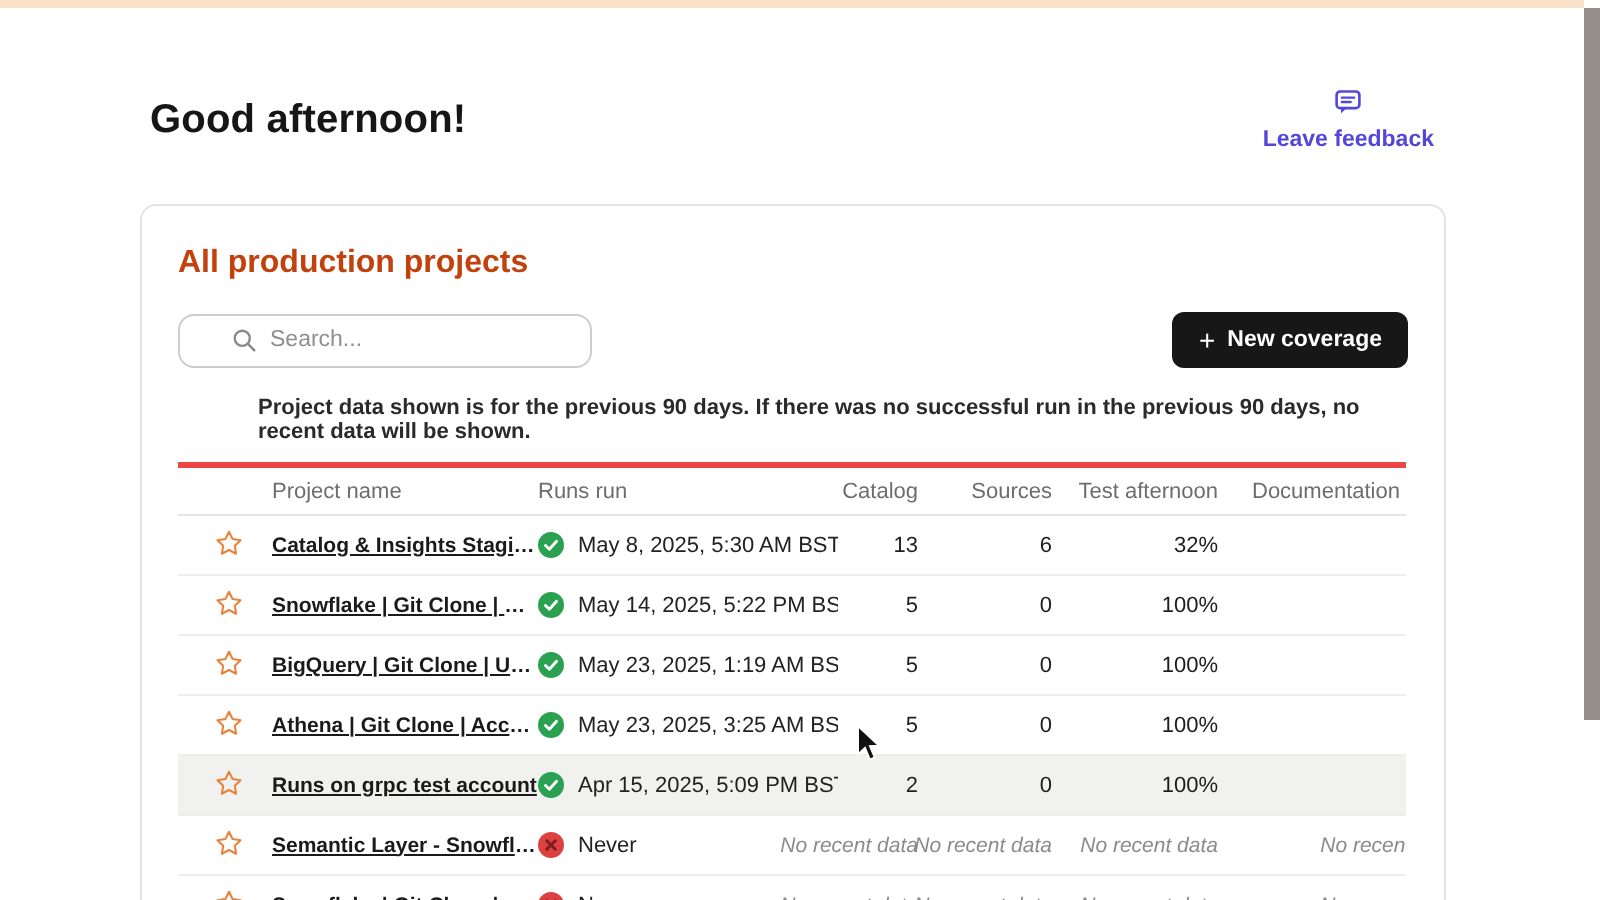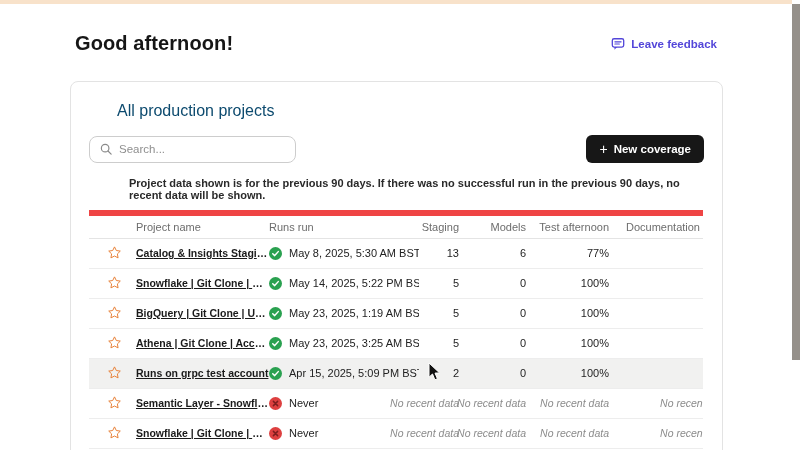--- a/index.html
+++ b/index.html
@@ -6,40 +6,40 @@
     --accent-purple:#5346d9; --button-bg:#171717; --star-orange:#e8823a;
     --success-green:#2aa150; --error-red:#dd4040; --error-x:#7d1d1d;
     --top-strip:#f8e2ca; --scrollbar-thumb:#95908a; --highlight-row:#f1f1f0;
   }
   *{box-sizing:border-box; margin:0; padding:0;}
   html,body{width:800px; height:450px; overflow:hidden; background:#fff;
     font-family:"Liberation Sans", sans-serif; position:relative;}
   .top-strip{position:absolute; top:0; left:0; width:800px; height:4px; background:var(--top-strip); z-index:5;}
   .scrollbar{position:absolute; top:0; right:0; width:8px; height:450px; background:#fff; z-index:6;}
   .scrollbar-thumb{position:absolute; top:4px; right:0; width:8px; height:356px; background:var(--scrollbar-thumb);}
-  .page-header{display:flex; justify-content:space-between; align-items:center; padding:32px 83px 0 75px;}
+  .page-header{display:flex; justify-content:space-between; align-items:center; padding:44px 83px 0 75px;}
   .greeting{font-size:20px; font-weight:700; color:#161616; letter-spacing:.1px;}
   .feedback-link{display:flex; align-items:center; gap:6px; color:var(--accent-purple);
-    font-size:11.5px; font-weight:700; text-decoration:none; cursor:pointer;}
+    font-size:11.5px; font-weight:700; text-decoration:none; cursor:pointer;flex-direction:column;}
   .card{margin:26px 0 0 70px; width:653px; height:400px; background:#fff;
     border:1px solid #e3e3e3; border-radius:8px; padding:20px 18px; overflow:hidden;}
-  .card-title{font-size:16px; font-weight:400; color:#0c4a6e;margin-left:28px;}
+  .card-title{font-size:16px; font-weight:700; color:#c2410c;}
   .toolbar{margin-top:15px; display:flex; justify-content:space-between; align-items:center;}
   .search-box{width:207px; height:27px; border:1px solid #cdcdcd; border-radius:8px;
-    display:flex; align-items:center; gap:7px; padding:0 10px; background:#fff;}
+    display:flex; align-items:center; gap:7px; padding:0 26px; background:#fff;}
   .search-box input{border:none; outline:none; flex:1; font-size:11.5px; font-family:inherit; color:#333;}
   .search-box input::placeholder{color:#8f8f8f;}
   .new-project-btn{height:28px; padding:0 13px; background:var(--button-bg); color:#fff; border:none;
     border-radius:6px; font-size:11.5px; font-weight:600; font-family:inherit; display:flex;
     align-items:center; gap:6px; cursor:pointer;}
   .new-project-btn .plus{font-size:14px; font-weight:400; line-height:1;}
   .notice{margin-top:14px; font-size:11px; font-weight:700; color:#2a2a2a;margin-left:40px;}
   .table-wrap{margin-top:9px; width:614px; overflow:hidden;}
   table{width:640px; table-layout:fixed; border-collapse:collapse; font-size:11px; color:#1e1e1e;}
-  th{font-weight:400; color:#6d6d6d; height:25px; border-top:6px solid #ef4444;
+  th{font-weight:400; color:#6d6d6d; height:25px; border-top:3px solid #ef4444;
     border-bottom:1px solid #e4e4e4; white-space:nowrap; overflow:hidden;}
   td{height:30px; border-bottom:1px solid #ededed; vertical-align:middle; white-space:nowrap;}
   tr.hl td{background:var(--highlight-row);}
   .c-name, th.c-name{text-align:left;}
   .c-run, th.c-run{text-align:left;}
   .c-models, th.c-models, .c-sources, th.c-sources, .c-test, th.c-test{text-align:right;}
   th.c-doc{text-align:left; padding-left:17px;}
   td.c-doc{text-align:right;}
   td.c-name{overflow:hidden;}
   .proj-link{display:block; overflow:hidden; text-overflow:ellipsis; white-space:nowrap;
@@ -110,22 +110,22 @@
         <col style="width:40px">
           <col style="width:67px">
           <col style="width:83px">
           <col style="width:120px">
       </colgroup>
       <thead>
         <tr>
           <th class="star-cell"></th>
           <th class="c-name">Project name</th>
           <th class="c-run">Runs run</th>
-          <th class="c-models">Staging</th>
-          <th class="c-sources">Models</th>
+          <th class="c-models">Catalog</th>
+          <th class="c-sources">Sources</th>
           <th class="c-test">Test afternoon</th>
           <th class="c-doc">Documentation coverage</th>
         </tr>
       </thead>
       <tbody id="rows">
           <tr class="row-success">
     <td class="star-cell">
       <button class="star-btn">
         <svg width="15" height="15" viewBox="0 0 24 24" fill="none">
           <path d="M12 3l2.85 5.8 6.4.93-4.63 4.5 1.1 6.37L12 17.6l-5.72 3 1.1-6.37-4.63-4.5 6.4-.93z" stroke="var(--star-orange)" stroke-width="1.6" stroke-linejoin="round"></path>
@@ -142,21 +142,21 @@
             <circle cx="8" cy="8" r="8" fill="var(--success-green)"></circle>
             <path d="M4.6 8.3 L7 10.6 L11.4 5.7" stroke="#fff" stroke-width="1.8" fill="none" stroke-linecap="round" stroke-linejoin="round"></path>
           </svg>
 
         </span>
         <span class="run-text">May 8, 2025, 5:30 AM BST</span>
       </div>
     </td>
     <td class="c-models rel">13</td>
     <td class="c-sources rel">6</td>
-    <td class="c-test rel">77%</td>
+    <td class="c-test rel">32%</td>
     <td class="c-doc rel"></td>
   </tr>
           <tr class="row-success">
     <td class="star-cell">
       <button class="star-btn">
         <svg width="15" height="15" viewBox="0 0 24 24" fill="none">
           <path d="M12 3l2.85 5.8 6.4.93-4.63 4.5 1.1 6.37L12 17.6l-5.72 3 1.1-6.37-4.63-4.5 6.4-.93z" stroke="var(--star-orange)" stroke-width="1.6" stroke-linejoin="round"></path>
         </svg>
       </button>
     </td>

